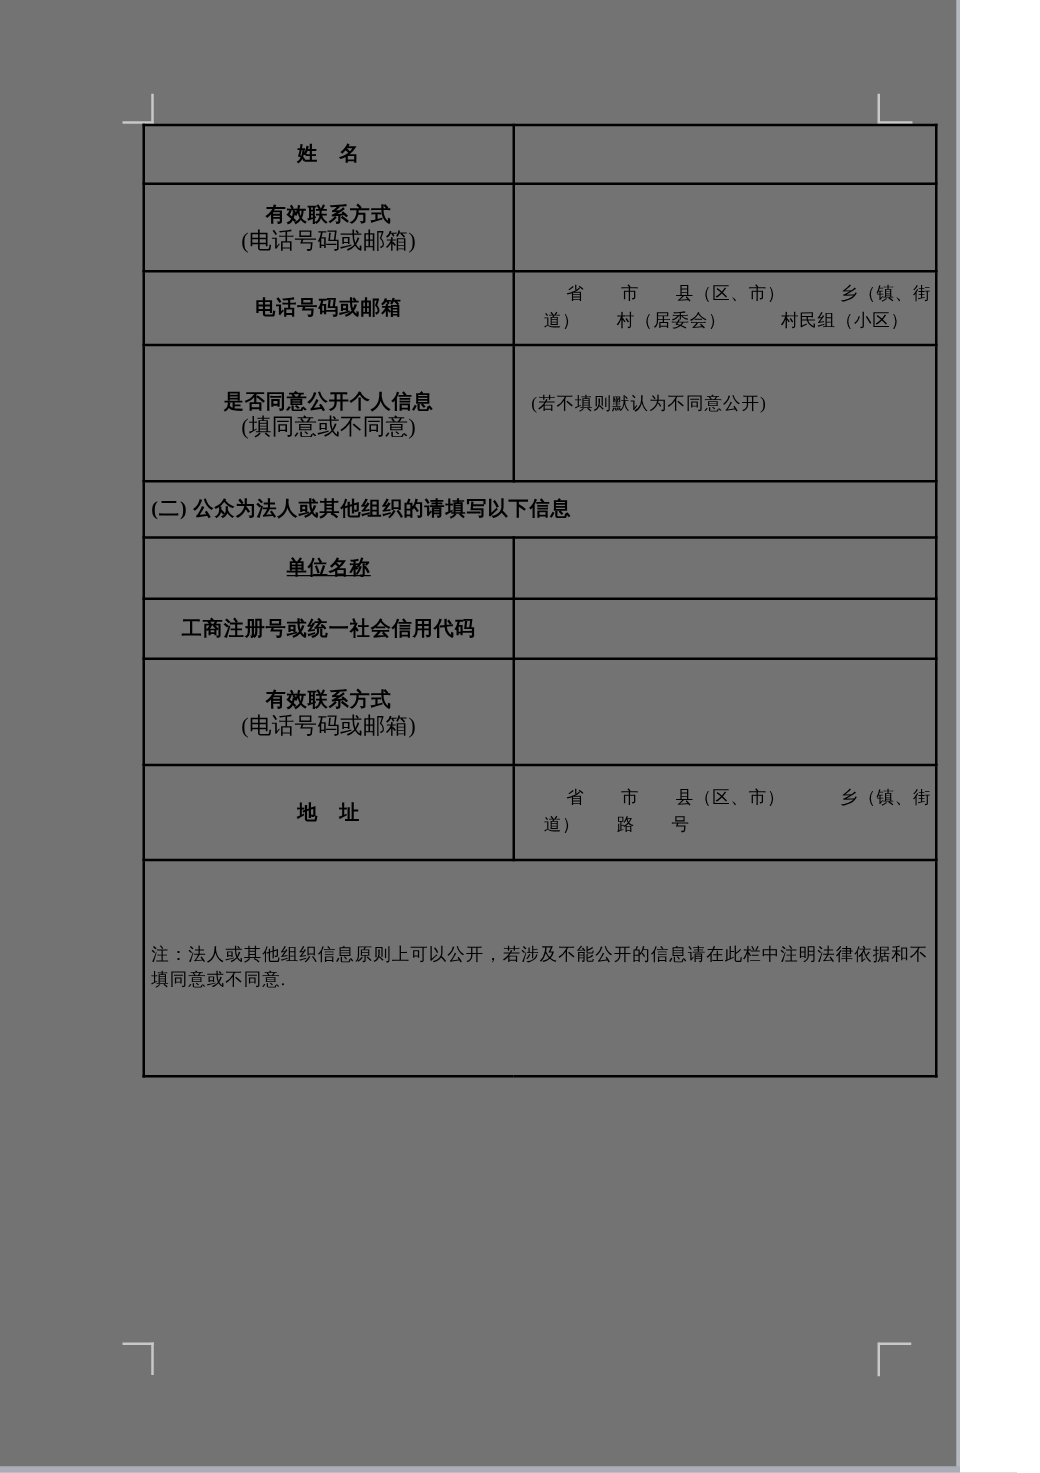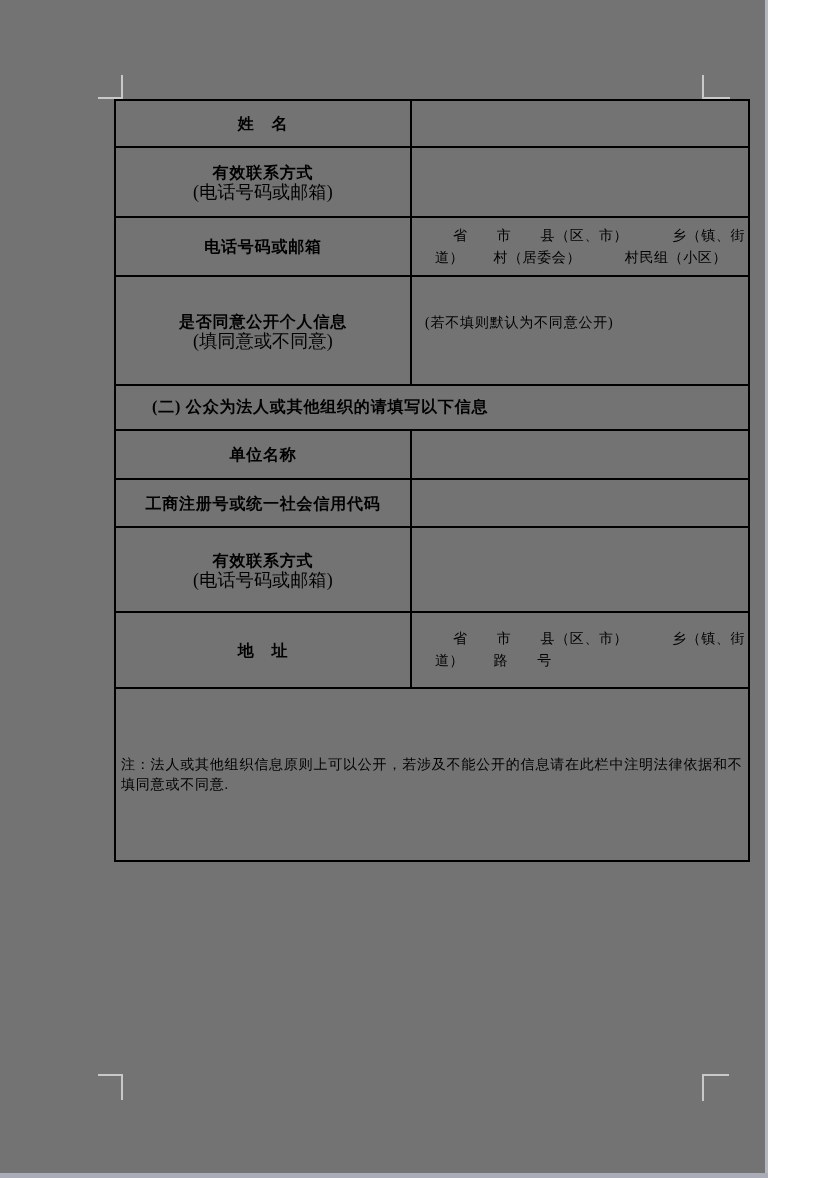--- a/index.html
+++ b/index.html
@@ -51,22 +51,22 @@
     color: #000000;
   }
   col.c-label { width: 296px; }
   col.c-value { width: 338px; }
 
   .r1  td { height: 47px; }
   .r2  td { height: 48px; }
   .r3  td { height: 70px; }
   .r4  td { height: 59px; }
   .r5  td { height: 109px; }
-  .r6  td { height: 45px; padding-left: 31px; }
-  .r7  td { height: 49px; }
+  .r6  td { height: 45px; }
+  .r7  td { height: 49px; text-decoration: underline; }
   .r8  td { height: 48px; }
   .r9  td { height: 85px; }
   .r10 td { height: 76px; }
   .r11 td { height: 173px; }
 
   td.lbl { text-align: center; }
   .lbl-main {
     font-weight: bold;
     font-size: 16px;
     letter-spacing: 0.8px;

